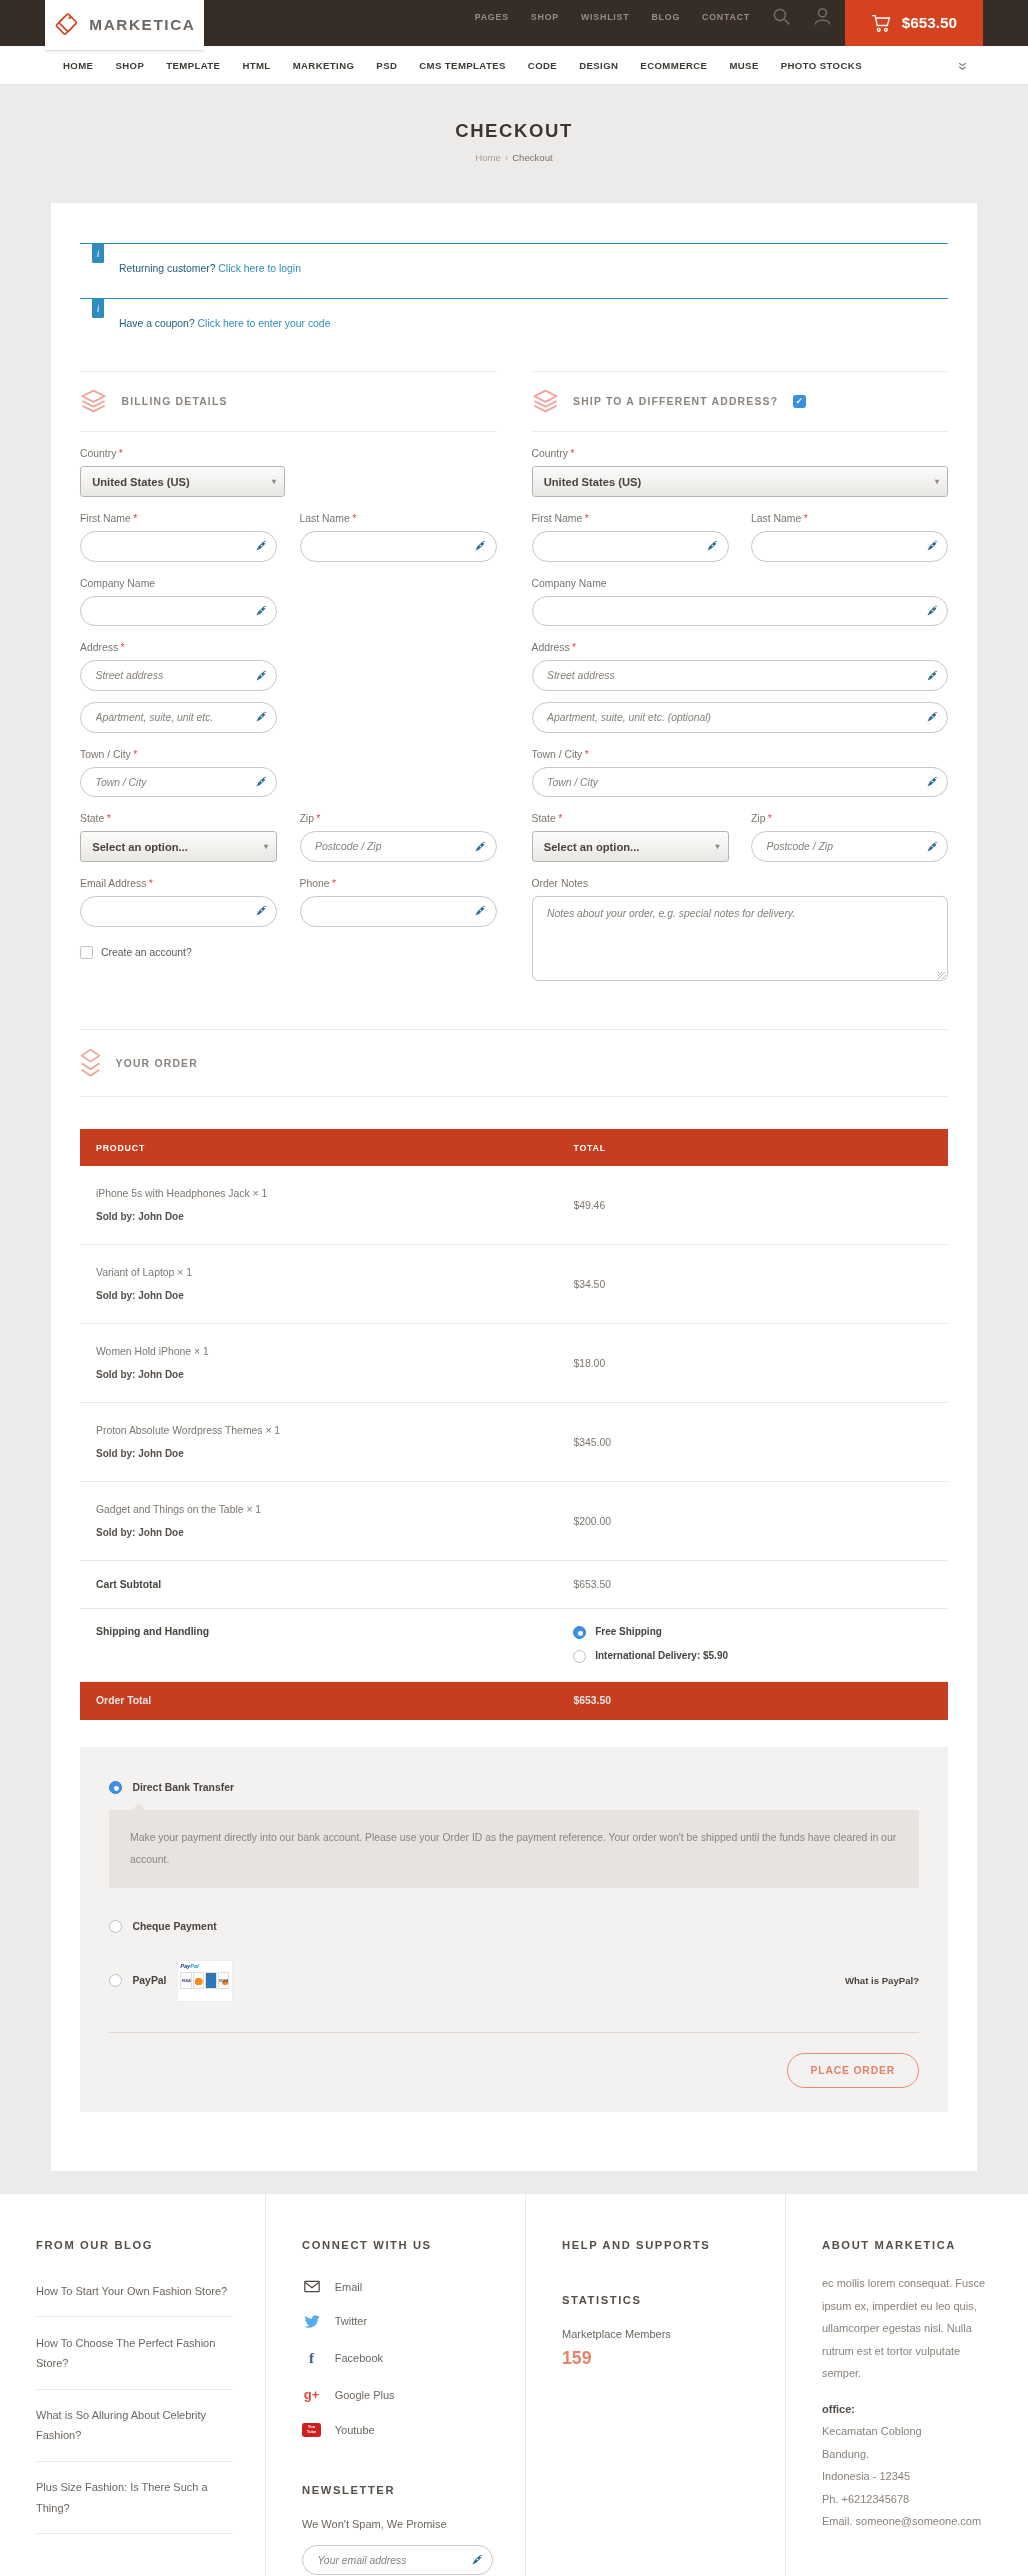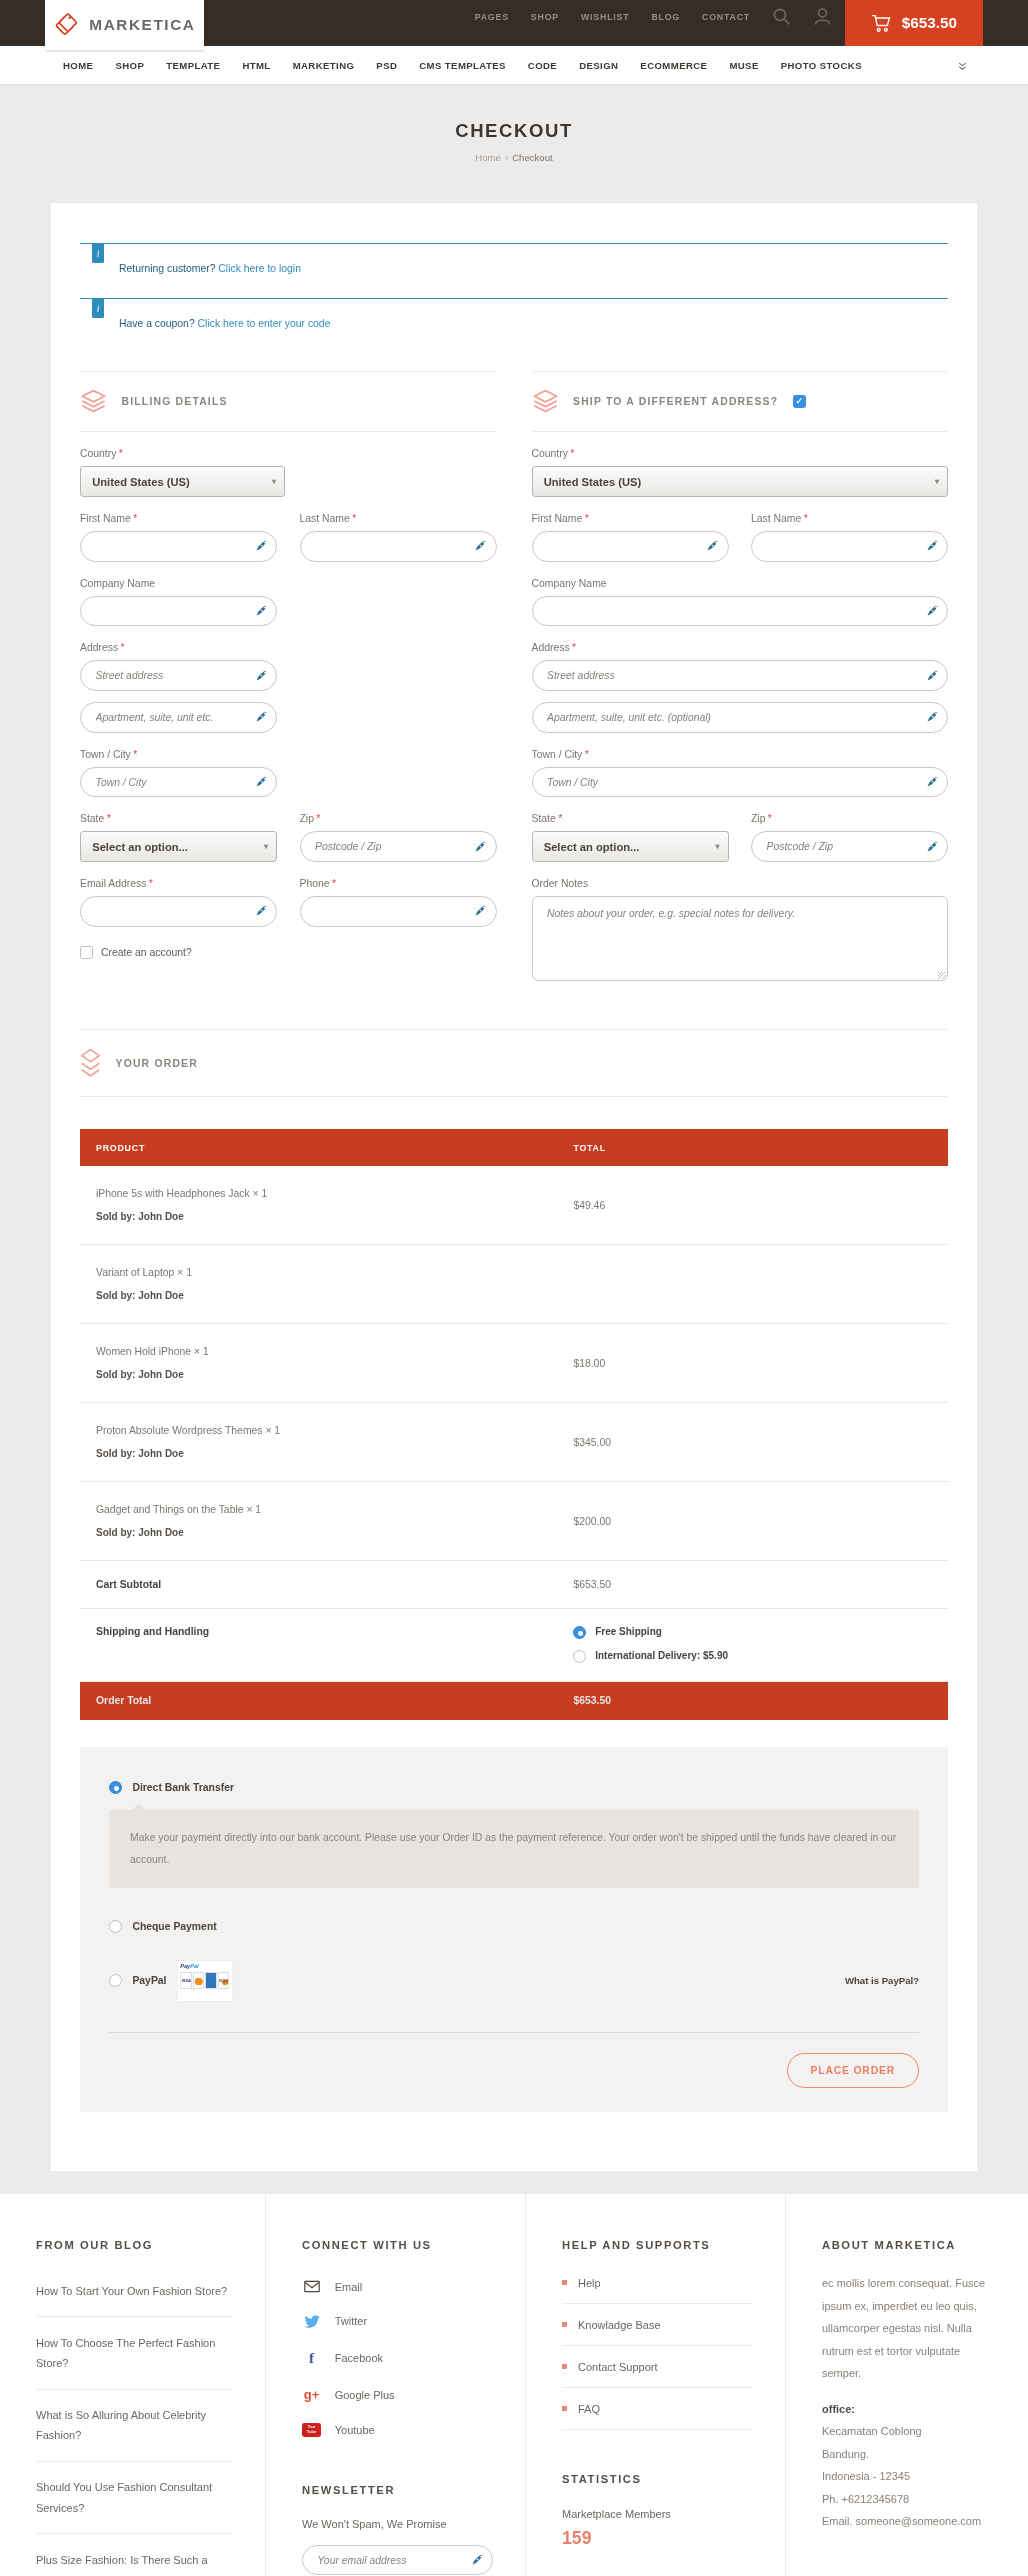--- a/index.html
+++ b/index.html
@@ -521,20 +521,21 @@
         <div class="pname">iPhone 5s with Headphones Jack × 1</div>
         <div class="psold">Sold by: John Doe</div>
       </div>
       <div class="tcell">$49.46</div>
     </div>
     <div class="trow item">
       <div class="pcell">
         <div class="pname">Variant of Laptop × 1</div>
         <div class="psold">Sold by: John Doe</div>
       </div>
+      <div class="tcell">$34.50</div>
     </div>
     <div class="trow item">
       <div class="pcell">
         <div class="pname">Women Hold iPhone × 1</div>
         <div class="psold">Sold by: John Doe</div>
       </div>
       <div class="tcell">$18.00</div>
     </div>
     <div class="trow item">
       <div class="pcell">
@@ -618,21 +619,20 @@
 </div>
 
 <div class="footer">
 
   <div class="fcol">
     <div class="fhead">FROM OUR BLOG</div>
     <div class="blog-list">
       <a class="blog-item">How To Start Your Own Fashion Store?</a>
       <a class="blog-item">How To Choose The Perfect Fashion Store?</a>
       <a class="blog-item">What is So Alluring About Celebrity Fashion?</a>
-      <a class="blog-item">Should You Use Fashion Consultant Services?</a>
       <a class="blog-item">Plus Size Fashion: Is There Such a Thing?</a>
     </div>
   </div>
 
   <div class="fcol">
     <div class="fhead">CONNECT WITH US</div>
     <div class="soc-list">
       <a class="soc-item">
         <span class="soc-ico">
           <svg width="16" height="13" viewBox="0 0 20 16" fill="none" stroke="#4a443e" stroke-width="1.5">
@@ -679,38 +679,20 @@
     <circle cx="8.7" cy="7.3" r="1.1" fill="#fff"></circle>
     <path d="M11.5 2 Q13.6 1 15 2.6" stroke="#2e6f92" stroke-width="1" fill="none"></path>
   </svg>
 </span>
     </div>
 
   </div>
 
   <div class="fcol">
     <div class="fhead">HELP AND SUPPORTS</div>
-    <div class="help-list">
-      <a class="help-item">
-          <span class="bullet"></span>
-          <span>Help</span>
-        </a>
-      <a class="help-item">
-          <span class="bullet"></span>
-          <span>Knowladge Base</span>
-        </a>
-      <a class="help-item">
-          <span class="bullet"></span>
-          <span>Contact Support</span>
-        </a>
-      <a class="help-item">
-          <span class="bullet"></span>
-          <span>FAQ</span>
-        </a>
-    </div>
 
     <div class="fhead stats-head">STATISTICS</div>
     <div class="stat-label">Marketplace Members</div>
     <div class="stat-value">159</div>
 
   </div>
 
   <div class="fcol">
     <div class="fhead">ABOUT MARKETICA</div>
     <div class="about-text">ec mollis lorem consequat. Fusce ipsum ex, imperdiet eu leo quis, ullamcorper egestas nisl. Nulla rutrum est et tortor vulputate semper.</div>

